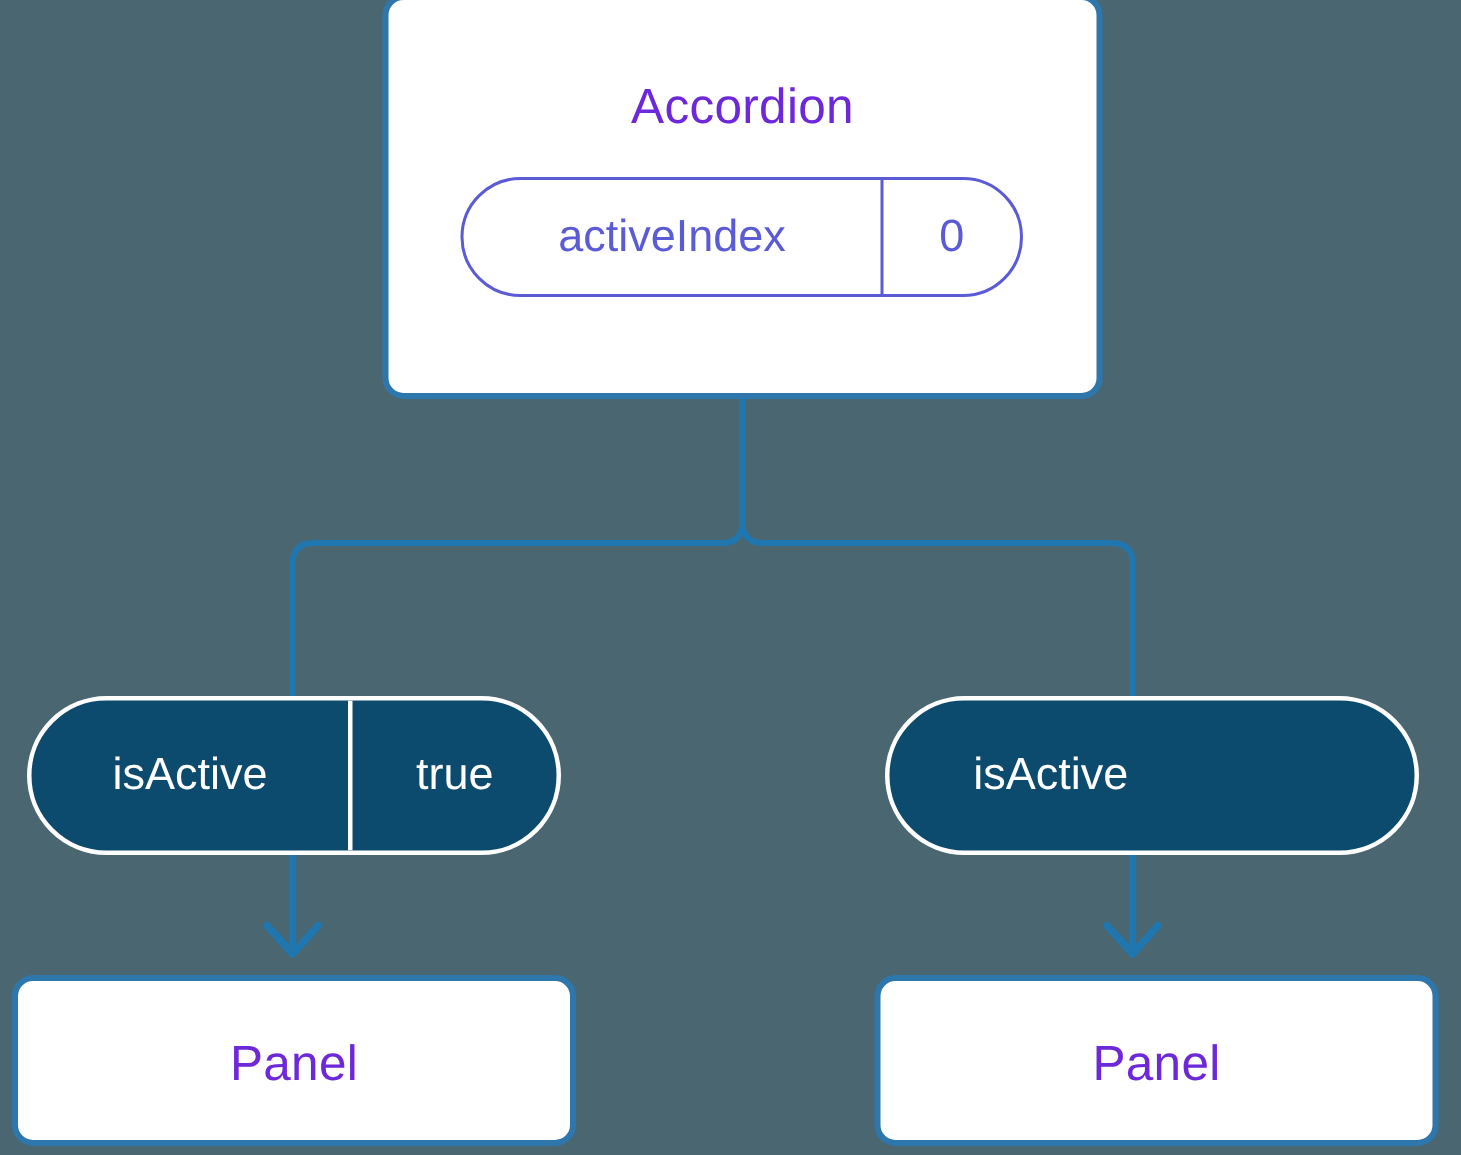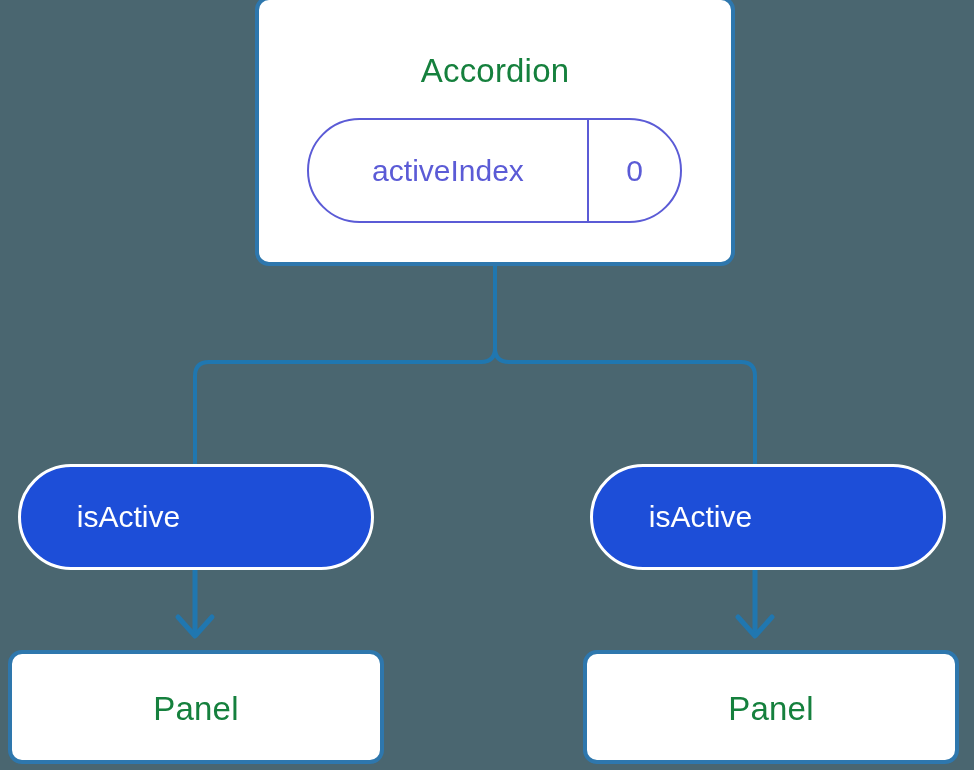--- a/index.html
+++ b/index.html
@@ -18,21 +18,21 @@
     position:absolute;
     background:#ffffff;
     border:4px solid #2e77ad;
     border-radius:14px;
     box-sizing:border-box;
   }
   .card-title{
     position:absolute;
     left:0;right:0;
     text-align:center;
-    color:#15803d;
+    color:#6d28d9;
     font-size:33px;
     letter-spacing:.2px;
     white-space:nowrap;
   }
 
   
   .pill{
     position:absolute;
     display:flex;
     align-items:stretch;
@@ -50,21 +50,21 @@
   .pill.outline{
     border:2px solid #5b5bd6;
     background:#ffffff;
   }
   .pill.outline .pk,.pill.outline .pv{color:#5b5bd6;font-size:30px;}
   .pill.outline .pv{border-left:2px solid #5b5bd6;}
 
   
   .pill.solid{
     border:3px solid #ffffff;
-    background:#1d4ed8;
+    background:#0c4a6e;
   }
   .pill.solid .pk,.pill.solid .pv{color:#ffffff;font-size:30px;}
   .pill.solid .pv{border-left:3px solid #ffffff;}
 </style>
 </head>
 <body>
 
 <div id="stage">
 
   <svg class="connectors" viewBox="0 0 974 770" xmlns="http://www.w3.org/2000/svg">
@@ -76,27 +76,28 @@
     <polyline points="178,617 195,636 212,617" fill="none" stroke="#2077b0" stroke-width="5" stroke-linecap="round" stroke-linejoin="round"></polyline>
 
     <line x1="755" y1="570" x2="755" y2="634" stroke="#2077b0" stroke-width="5" stroke-linecap="round"></line>
     <polyline points="738,617 755,636 772,617" fill="none" stroke="#2077b0" stroke-width="5" stroke-linecap="round" stroke-linejoin="round"></polyline>
   </svg>
 
   <div class="card" style="left:255px;top:-4px;width:480px;height:270px;">
     <div class="card-title" style="top:52px;">Accordion</div>
   </div>
 
-  <div class="pill outline" style="left:307px;top:118px;width:375px;height:105px;">
+  <div class="pill outline" style="left:307px;top:118px;width:375px;height:80px;">
     <div class="pk" style="width:281px;">activeIndex</div>
     <div class="pv" style="width:94px;">0</div>
   </div>
 
   <div class="pill solid" style="left:18px;top:464px;width:356px;height:106px;">
     <div class="pk" style="width:215px;">isActive</div>
+    <div class="pv" style="width:141px;">true</div>
   </div>
 
   <div class="card" style="left:8px;top:650px;width:376px;height:114px;">
     <div class="card-title" style="top:36px;">Panel</div>
   </div>
 
   <div class="pill solid" style="left:590px;top:464px;width:356px;height:106px;">
     <div class="pk" style="width:215px;">isActive</div>
   </div>
 

